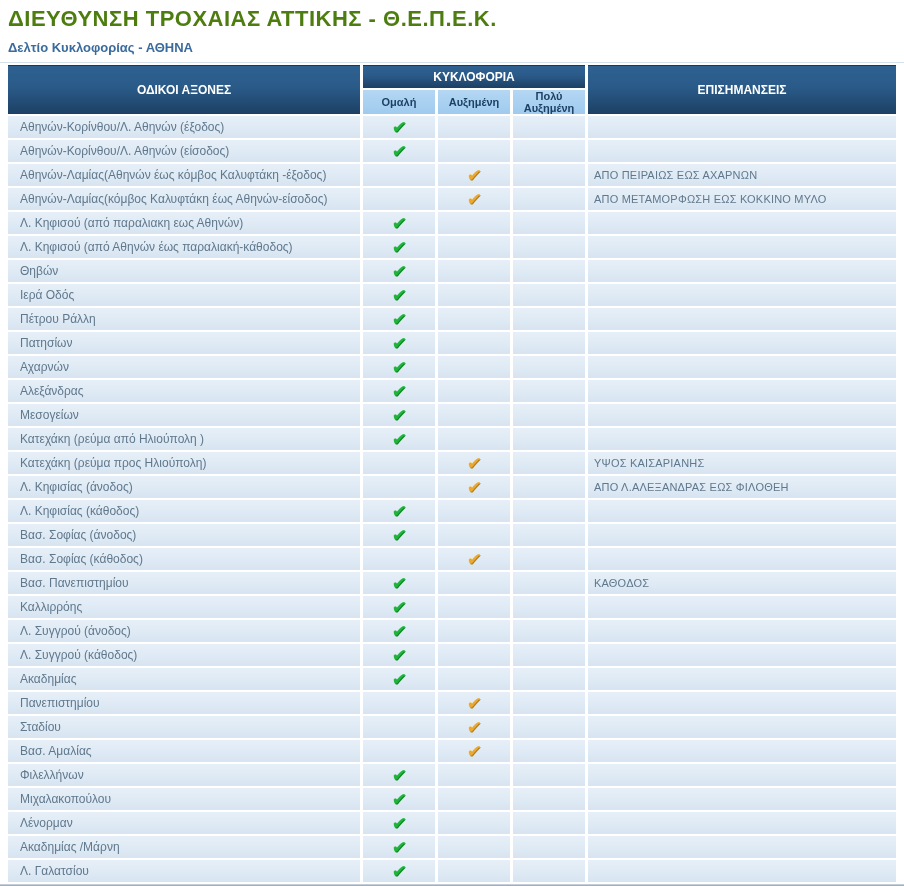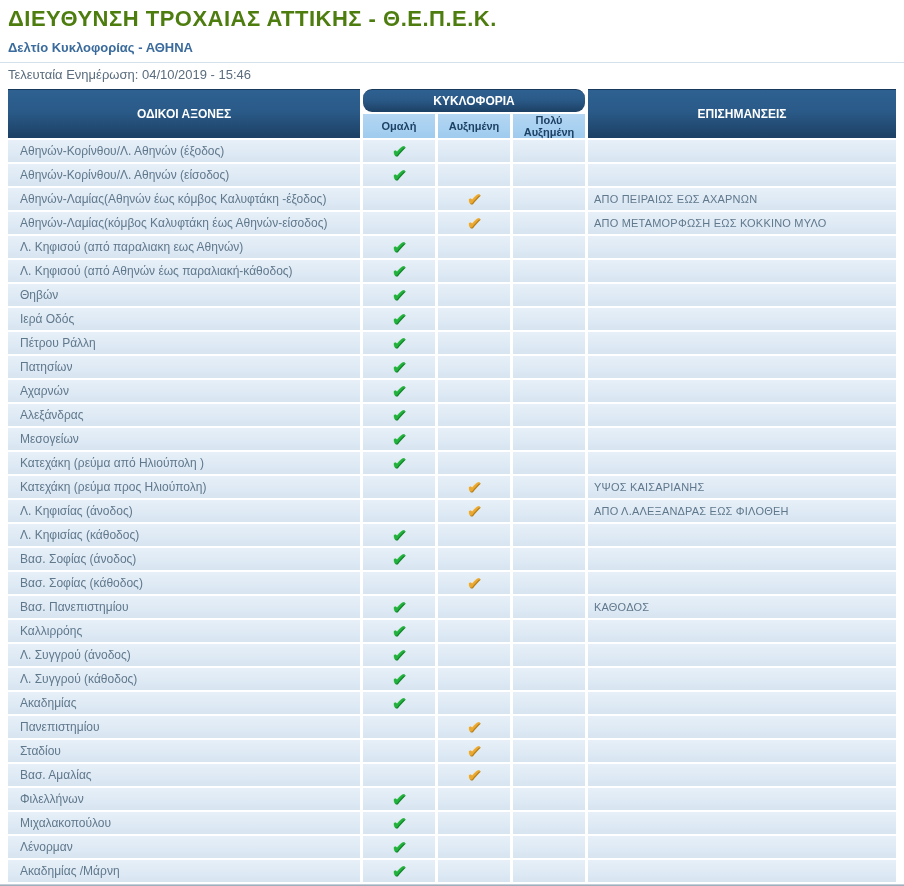--- a/index.html
+++ b/index.html
@@ -39,21 +39,21 @@
   col.c-remarks{width:auto;}
 
   th.main{
     background:linear-gradient(180deg,#2e6191 0%,#2a5a88 45%,#1d4064 100%);
     border-top:1px solid #16395c;
     color:#ffffff;font-size:12px;font-weight:bold;
     text-align:center;vertical-align:middle;
     padding:0 4px;
   }
   th.h-tall{height:46px;}
-  th.h-traffic{height:22px;border-radius:9px;}
+  th.h-traffic{height:22px;}
   th.sub{
     background:linear-gradient(180deg,#b4d7f3 0%,#9fcbee 100%);
     color:#1d4164;font-size:11px;font-weight:bold;
     text-align:center;vertical-align:middle;height:18px;
     padding:0 2px;
   }
 
   td{
     background:linear-gradient(180deg,#e7f0f8 0%,#d7e5f1 100%);
     height:22px;vertical-align:middle;
@@ -86,24 +86,20 @@
 </head>
 <body>
 
 <div class="page">
 
   <div class="page-title">ΔΙΕΥΘΥΝΣΗ ΤΡΟΧΑΙΑΣ ΑΤΤΙΚΗΣ - Θ.Ε.Π.Ε.Κ.</div>
   <div class="page-subtitle">Δελτίο Κυκλοφορίας - ΑΘΗΝΑ</div>
 
   <div class="top-rule"></div>
 
-  <div class="update-bar">
-    <span>Τελευταία Ενημέρωση:</span>
-    <span>04/10/2019 - 15:46</span>
-  </div>
 
   <table class="traffic">
     <colgroup>
       <col class="c-axes">
       <col class="c-status">
         <col class="c-status">
         <col class="c-status">
       <col class="c-remarks">
     </colgroup>
     <thead>

